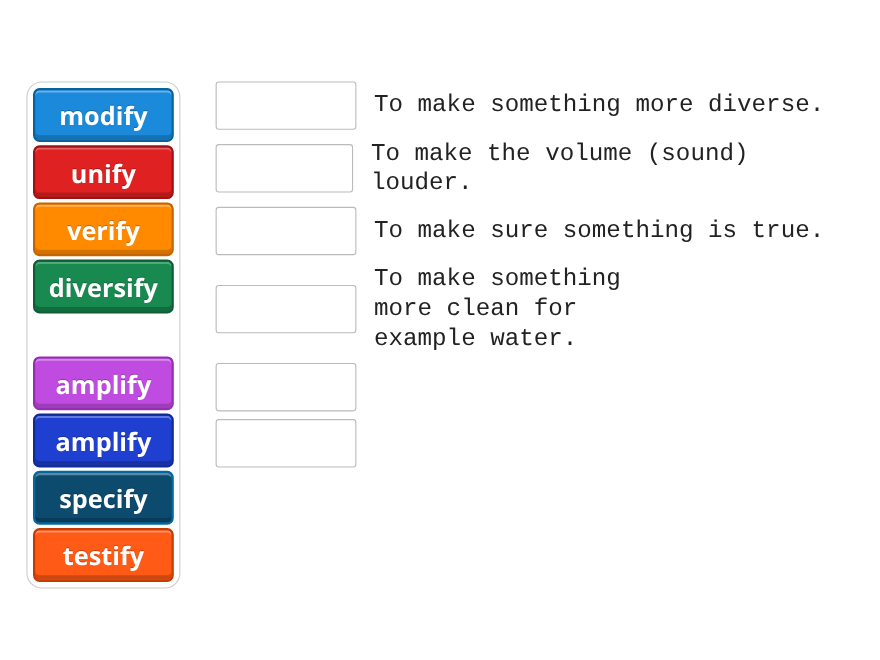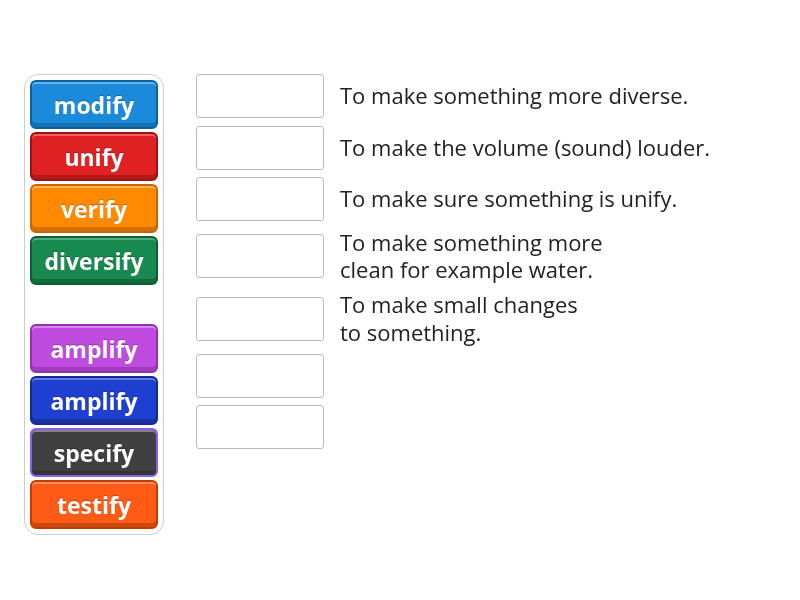--- a/index.html
+++ b/index.html
@@ -46,32 +46,33 @@
     top: 4px; left: 4px; right: 4px; bottom: 4px;
     border-radius: 4px;
     pointer-events: none;
   }
   .c-blue    { background: #1b8adb; border: 2px solid #07639f; box-shadow: inset 0 2px 0 rgba(255,255,255,0.35), inset 0 -4px 0 rgba(0,0,0,0.18); }
   .c-red     { background: #e02121; border: 2px solid #a01212; box-shadow: inset 0 2px 0 rgba(255,255,255,0.3),  inset 0 -4px 0 rgba(0,0,0,0.2); }
   .c-orange  { background: #ff8a00; border: 2px solid #c76400; box-shadow: inset 0 2px 0 rgba(255,255,255,0.35), inset 0 -4px 0 rgba(0,0,0,0.18); }
   .c-green   { background: #198a4f; border: 2px solid #0e5e35; box-shadow: inset 0 2px 0 rgba(255,255,255,0.25), inset 0 -4px 0 rgba(0,0,0,0.22); }
   .c-magenta { background: #c04be0; border: 2px solid #932fb0; box-shadow: inset 0 2px 0 rgba(255,255,255,0.35), inset 0 -4px 0 rgba(0,0,0,0.18); margin-top: 36px; }
   .c-royal   { background: #1f3fd1; border: 2px solid #122a94; box-shadow: inset 0 2px 0 rgba(255,255,255,0.3),  inset 0 -4px 0 rgba(0,0,0,0.22); }
-  .c-mint    { background: #404040; border: 2px solid #8b5cf6; box-shadow: inset 0 2px 0 rgba(255,255,255,0.35), inset 0 -4px 0 rgba(0,0,0,0.18); }
+  .c-mint    { background: #0c4a6e; border: 2px solid #0369a1; box-shadow: inset 0 2px 0 rgba(255,255,255,0.35), inset 0 -4px 0 rgba(0,0,0,0.18); }
   .c-fire    { background: #ff5a16; border: 2px solid #c63b00; box-shadow: inset 0 2px 0 rgba(255,255,255,0.35), inset 0 -4px 0 rgba(0,0,0,0.2); }
 
   .rows {
     display: flex;
     flex-direction: column;
     gap: 7.5px;
   }
   .row {
     display: flex;
     align-items: center;
     gap: 16px;
+    font-family: Liberation Mono, monospace;
   }
   .drop-slot {
     width: 128px;
     height: 44px;
     border: 1px solid #bbb;
     border-radius: 3px;
     background: #fff;
     box-sizing: border-box;
   }
   .definition {
@@ -105,29 +106,25 @@
     <div class="row">
       <div class="drop-slot"></div>
       <div class="definition">To make something more diverse.</div>
     </div>
     <div class="row">
       <div class="drop-slot"></div>
       <div class="definition">To make the volume (sound) louder.</div>
     </div>
     <div class="row">
       <div class="drop-slot"></div>
-      <div class="definition">To make sure something is unify.</div>
+      <div class="definition">To make sure something is true.</div>
     </div>
     <div class="row">
       <div class="drop-slot"></div>
       <div class="definition twoline" style="max-width:290px">To make something more clean for example water.</div>
-    </div>
-    <div class="row">
-      <div class="drop-slot"></div>
-      <div class="definition twoline" style="max-width:240px">To make small changes to something.</div>
     </div>
     <div class="row">
       <div class="drop-slot"></div>
     </div>
     <div class="row">
       <div class="drop-slot"></div>
     </div>
   </div>
 
 </div>

